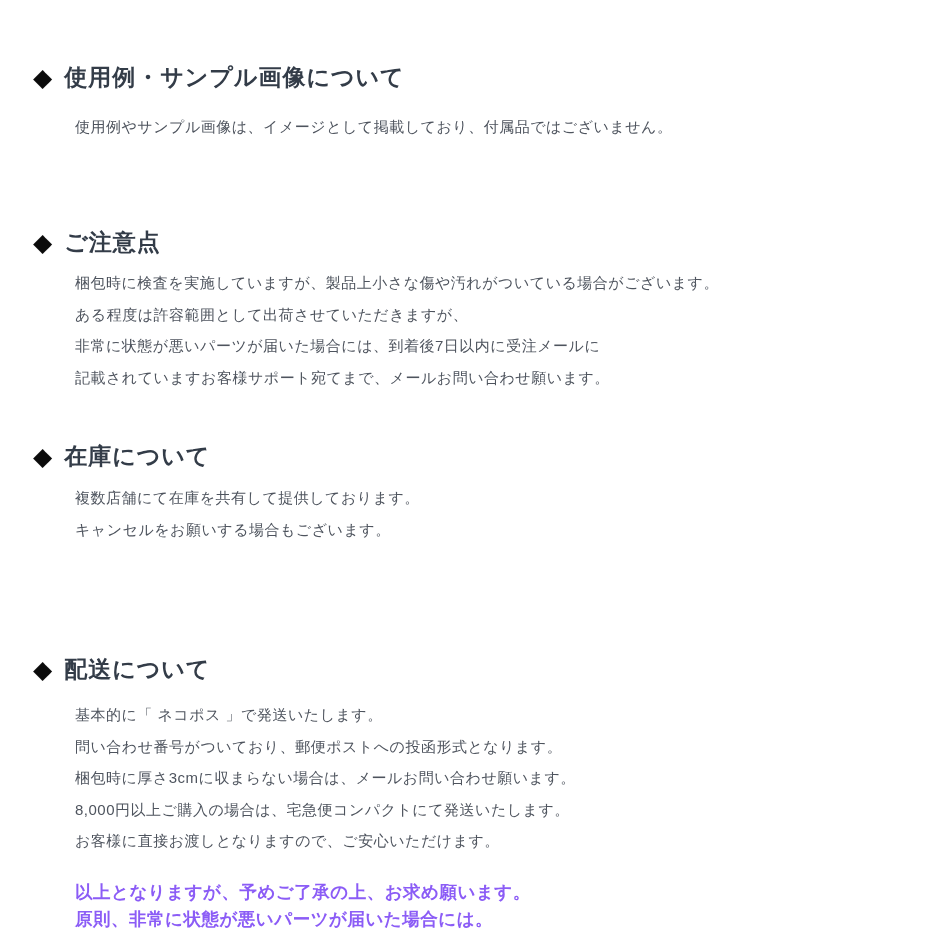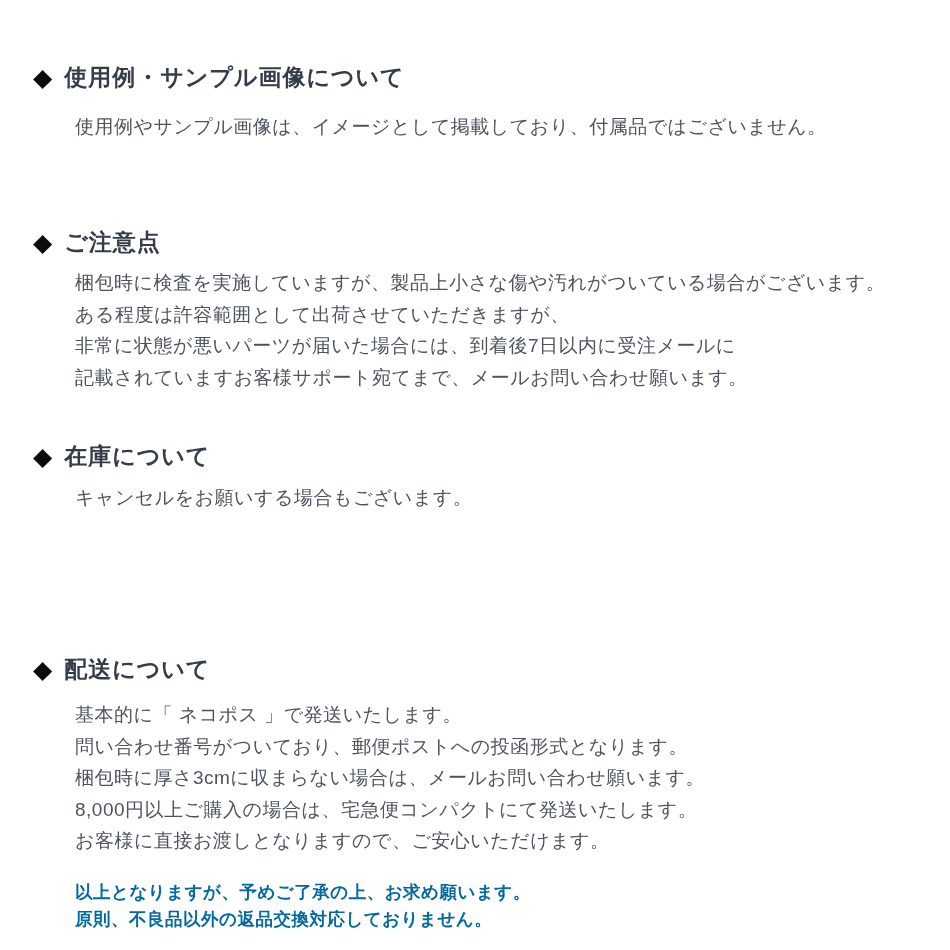--- a/index.html
+++ b/index.html
@@ -31,34 +31,34 @@
     letter-spacing: 1px;
   }
   .diamond {
     font-size: 25px;
     color: #0b0b0b;
     line-height: 1;
     font-weight: normal;
   }
   .body-lines {
     margin-left: 75px;
-    font-size: 19px;
+    font-size: 15px;
     color: #4e545e;
     letter-spacing: 0.5px;
   }
   .body-lines .line {
     line-height: 31.5px;
     white-space: nowrap;
   }
   .notice {
     position: absolute;
     left: 75px;
     font-size: 17.5px;
     font-weight: bold;
-    color: #0369a1;
+    color: #8b5cf6;
     letter-spacing: 0.5px;
   }
   .notice .line {
     line-height: 26.5px;
     white-space: nowrap;
   }
   
   #sec-sample   { top: 62px; }
   #sec-sample   .body-lines { margin-top: 18px; }
   #sec-caution  { top: 227px; }
@@ -94,34 +94,35 @@
     <div class="line">記載されていますお客様サポート宛てまで、メールお問い合わせ願います。</div>
   </div>
 </section>
 
 <section class="section" id="sec-stock">
   <div class="section-heading">
     <span class="diamond">◆</span>
     <span>在庫について</span>
   </div>
   <div class="body-lines">
+    <div class="line">複数店舗にて在庫を共有して提供しております。</div>
     <div class="line">キャンセルをお願いする場合もございます。</div>
   </div>
 </section>
 
 <section class="section" id="sec-shipping">
   <div class="section-heading">
     <span class="diamond">◆</span>
     <span>配送について</span>
   </div>
   <div class="body-lines">
     <div class="line">基本的に「 ネコポス 」で発送いたします。</div>
     <div class="line">問い合わせ番号がついており、郵便ポストへの投函形式となります。</div>
     <div class="line">梱包時に厚さ3cmに収まらない場合は、メールお問い合わせ願います。</div>
     <div class="line">8,000円以上ご購入の場合は、宅急便コンパクトにて発送いたします。</div>
     <div class="line">お客様に直接お渡しとなりますので、ご安心いただけます。</div>
   </div>
 </section>
 
 <div class="notice" id="notice-block">
   <div class="line">以上となりますが、予めご了承の上、お求め願います。</div>
-  <div class="line">原則、不良品以外の返品交換対応しておりません。</div>
+  <div class="line">原則、非常に状態が悪いパーツが届いた場合には。</div>
 </div>
 
 </body></html>

